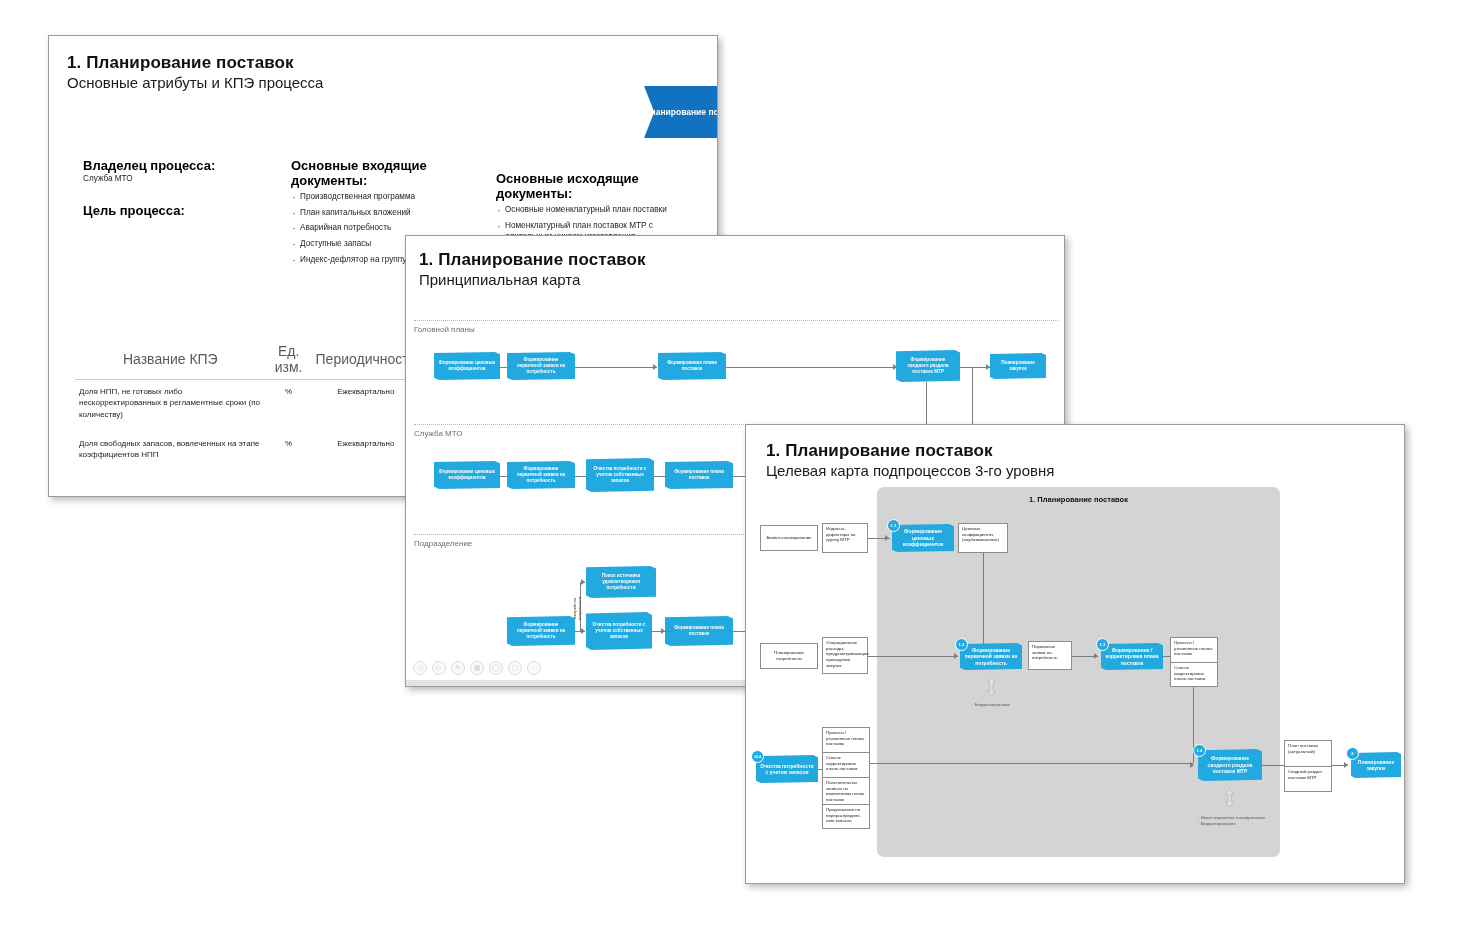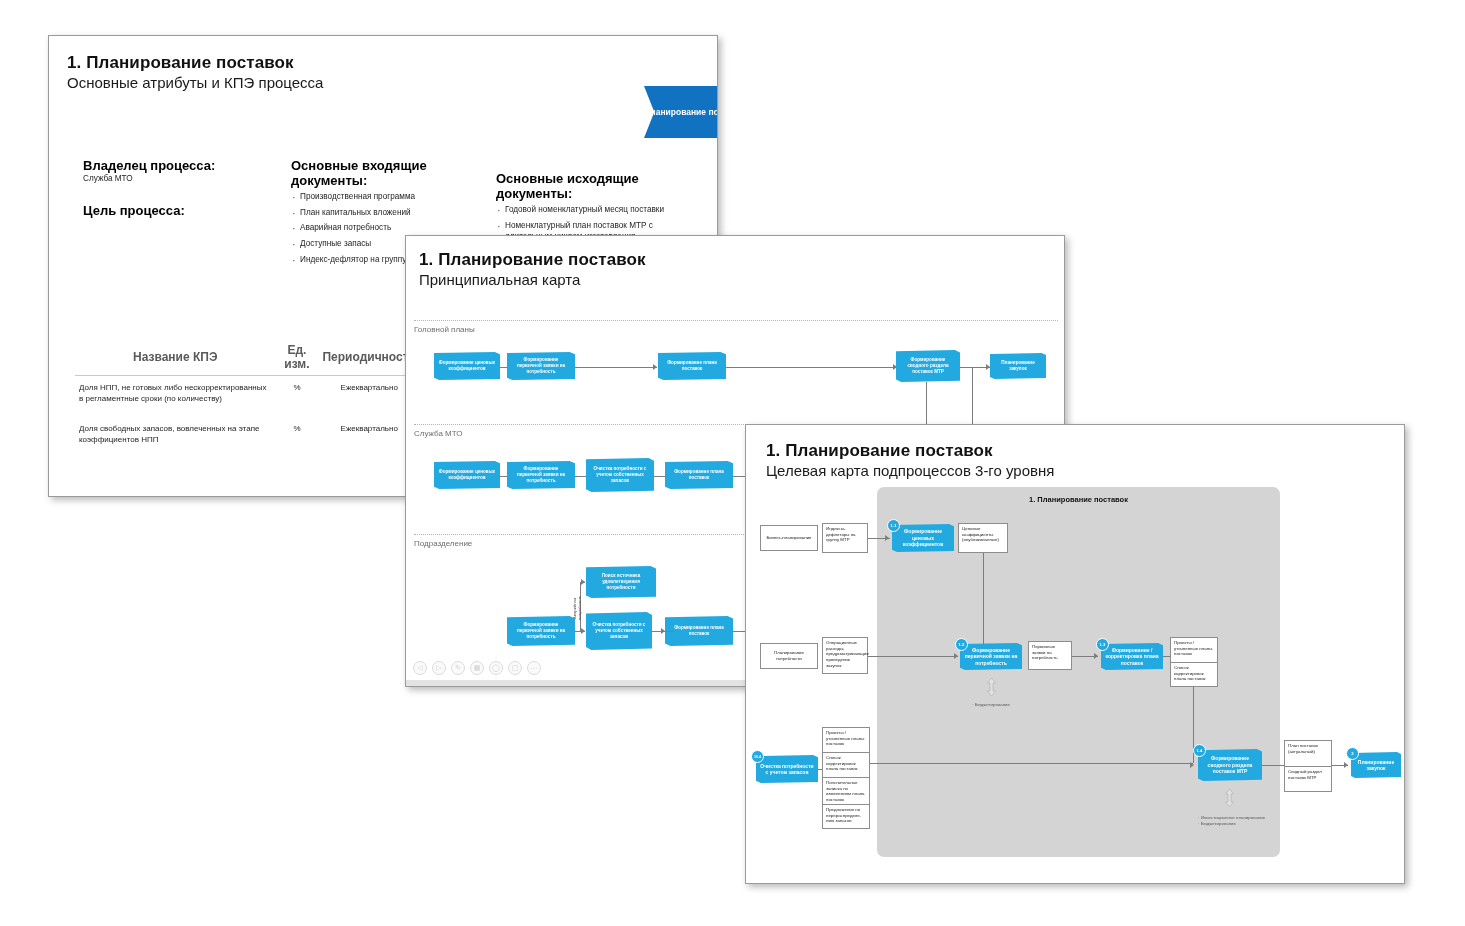--- a/index.html
+++ b/index.html
@@ -51,21 +51,21 @@
 
   #owner { position:absolute; left:34px; top:122px; width:205px; }
   #goal  { position:absolute; left:34px; top:167px; width:205px; }
   #incol { position:absolute; left:242px; top:122px; width:190px; }
   #outcol{ position:absolute; left:447px; top:122px; width:200px;margin-top:13px; }
 
   
   #kpi { position:absolute; left:26px; top:307px; width:345px; }
   #kpi table { width:100%; border-collapse:collapse; }
   #kpi th {
-    font-size:12px; font-weight:bold; color:#5a5a5a;
+    font-size:14px; font-weight:normal; color:#5a5a5a;
     padding:0 4px 4px 4px; text-align:center;
     border-bottom:1.4px solid #c9c9c9;
   }
   #kpi th.nm { text-align:center; }
   #kpi td {
     font-size:8px; color:#1d1d1d; padding:6px 4px 12px 4px;
     vertical-align:top; line-height:1.42;
   }
   #kpi td.c { text-align:center; }
 
@@ -170,21 +170,21 @@
       <li>План капитальных вложений</li>
       <li>Аварийная потребность</li>
       <li>Доступные запасы</li>
       <li>Индекс-дефлятор на группу МТР</li>
     </ul>
   </div>
 
   <div id="outcol">
     <div class="col-head">Основные исходящие документы:</div>
     <ul class="bl">
-      <li>Годовой номенклатурный месяц поставки</li>
+      <li>Основные номенклатурный план поставки</li>
       <li>Номенклатурный план поставок МТР с длительным циклом изготовления</li>
     </ul>
   </div>
 
   <div id="kpi">
     <table>
       <thead>
         <tr>
           <th class="nm">Название КПЭ</th>
           <th>Ед. изм.</th>

